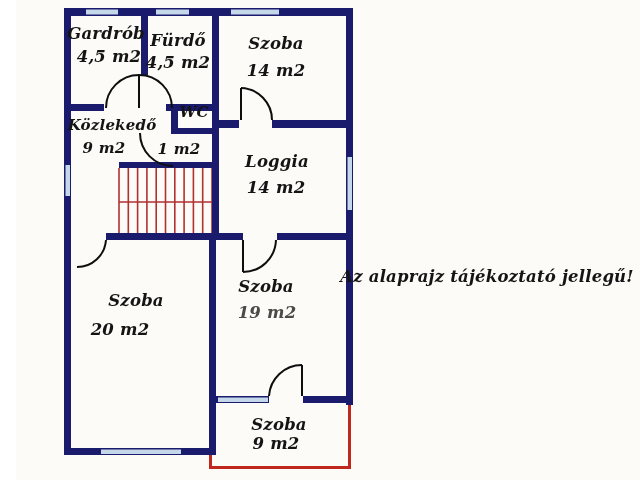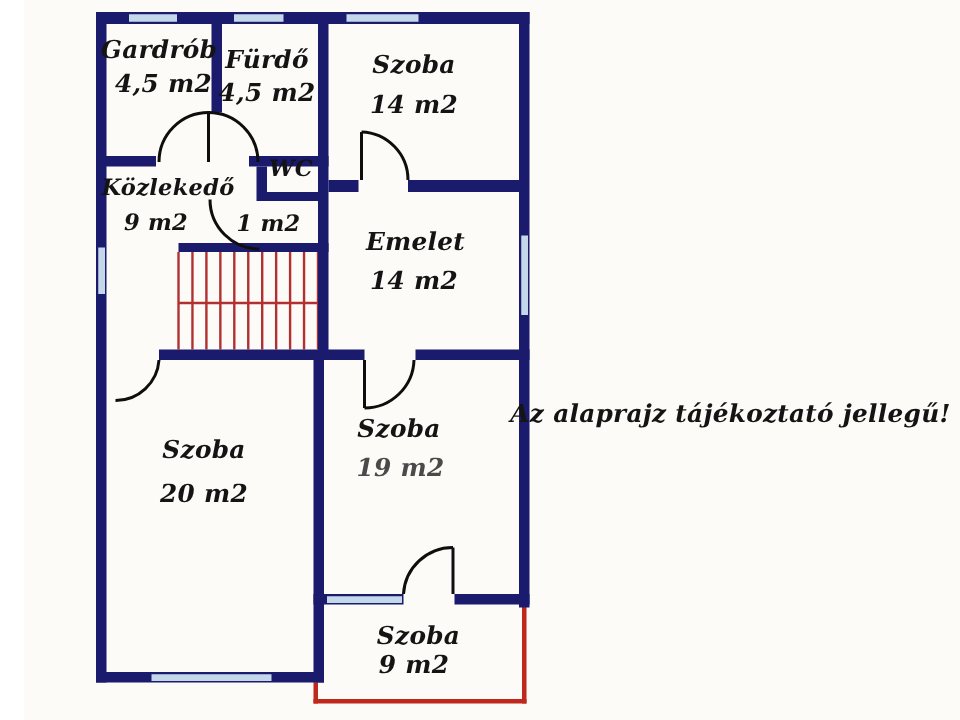--- a/index.html
+++ b/index.html
@@ -113,25 +113,25 @@
 
   <span class="lbl big" style="left:260px;top:43px">Szoba</span>
   <span class="lbl big" style="left:260px;top:70px">14 m2</span>
 
   <span class="lbl" style="left:96px;top:125px">Közlekedő</span>
   <span class="lbl" style="left:88px;top:148px">9 m2</span>
 
   <span class="lbl" style="left:178px;top:112px">WC</span>
   <span class="lbl" style="left:163px;top:149px">1 m2</span>
 
-  <span class="lbl big" style="left:261px;top:161px">Emelet</span>
+  <span class="lbl big" style="left:261px;top:161px">Loggia</span>
   <span class="lbl big" style="left:260px;top:187px">14 m2</span>
 
   <span class="lbl big" style="left:120px;top:300px">Szoba</span>
-  <span class="lbl big" style="left:120px;top:329px">20 m2</span>
+  <span class="lbl big" style="left:104px;top:329px">20 m2</span>
 
   <span class="lbl big" style="left:250px;top:286px">Szoba</span>
   <span class="lbl big muted" style="left:251px;top:312px">19 m2</span>
 
   <span class="lbl big" style="left:263px;top:424px">Szoba</span>
   <span class="lbl big" style="left:260px;top:443px">9 m2</span>
 
   <span class="lbl big" style="left:471px;top:276px">Az alaprajz tájékoztató jellegű!</span>
 
 </div>

